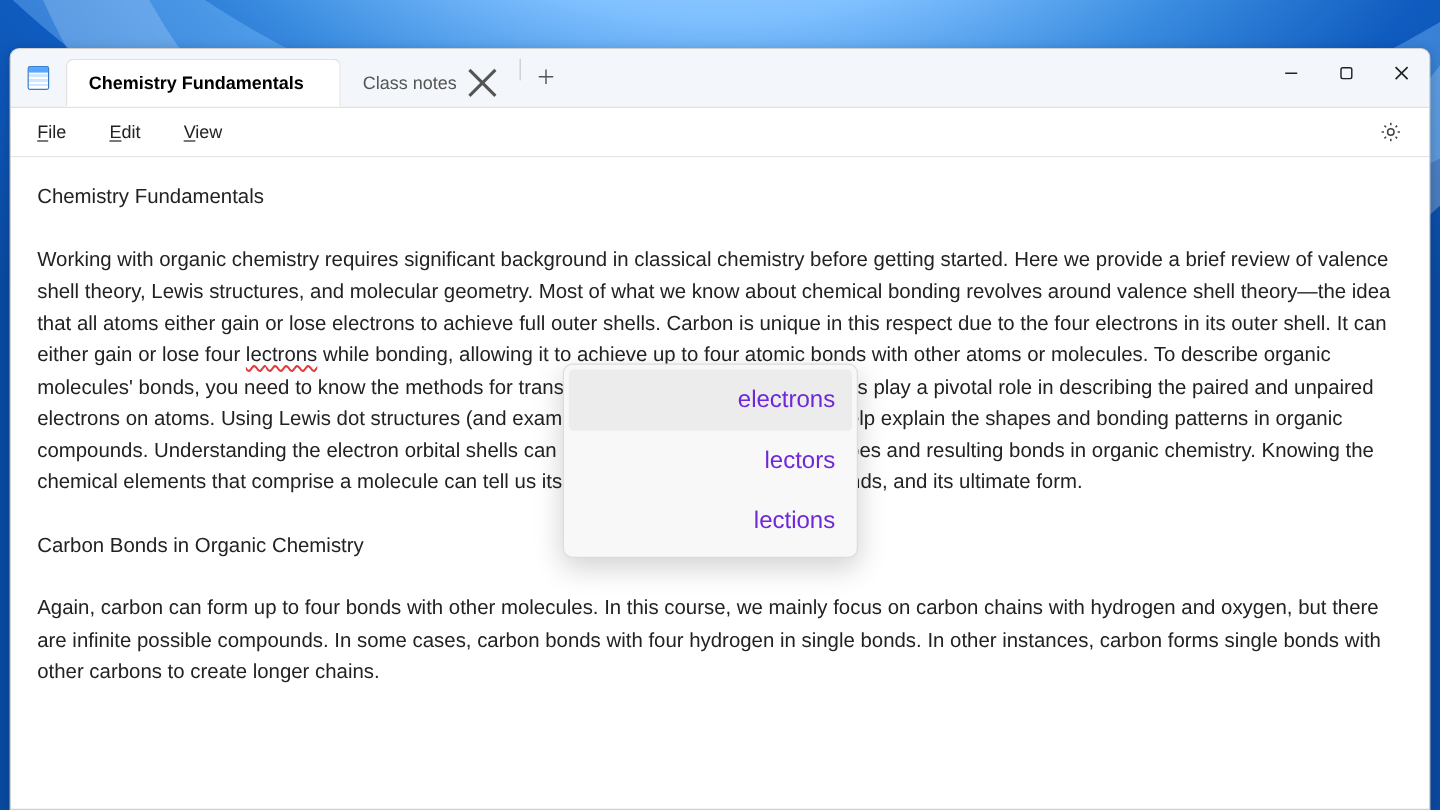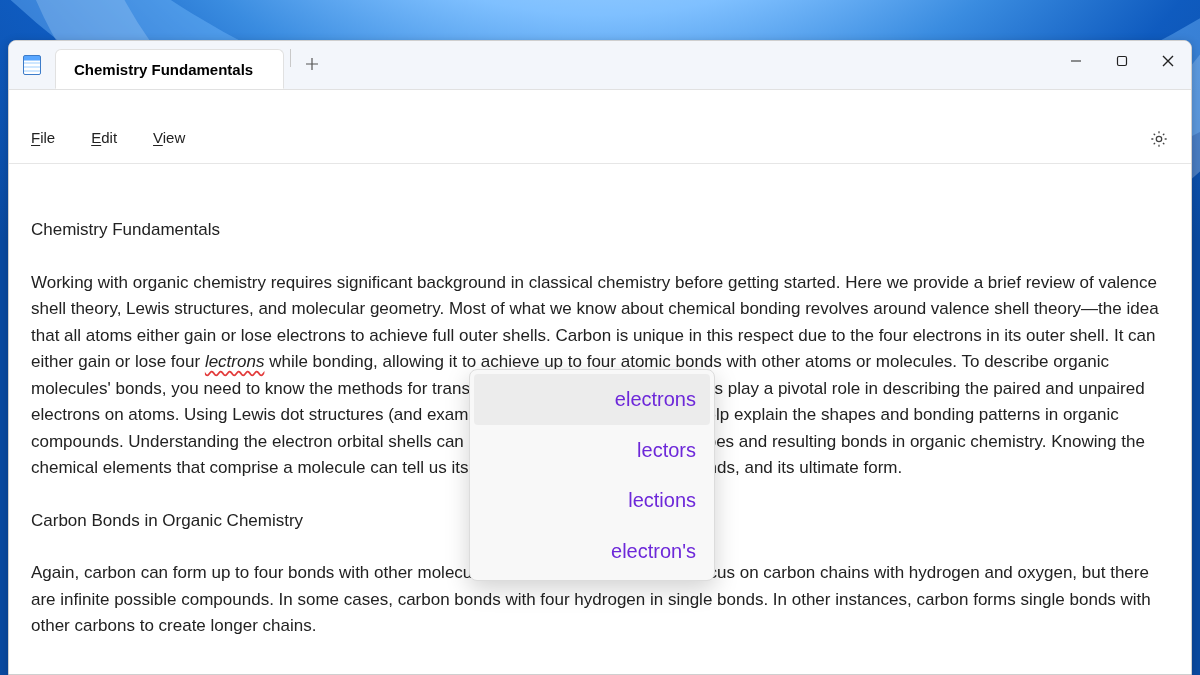--- a/index.html
+++ b/index.html
@@ -51,21 +51,20 @@
     bottom: 0;
     background: #ffffff;
     border: 1px solid #cfcfcf;
     border-top-left-radius: 8px;
     border-top-right-radius: 8px;
     display: flex;
     flex-direction: column;
     box-shadow: 0 2px 10px rgba(0,0,0,0.2);
     overflow: hidden;
     box-sizing: border-box;
-    gap: 33px;
   }
 
   .titlebar {
     height: 48px;
     background: #f3f6fb;
     border-bottom: 1px solid #e1e1e1;
     display: flex;
     align-items: center;
     position: relative;
   }
@@ -150,21 +149,21 @@
     display: flex;
     align-items: center;
     justify-content: center;
     color: #222;
   }
   .win-btn svg { width: 12px; height: 12px; }
 
   .menubar {
     height: 40px;
     display: flex;
-    align-items: flex-start;
+    align-items: center;
     border-bottom: 1px solid #e6e6e6;
     padding: 0 4px;
     background: #fff;
   }
   .menu-item {
     padding: 6px 18px;
     font-size: 15px;
     color: #222;
     border-radius: 4px;
   }
@@ -192,21 +191,20 @@
   }
   .para {
     margin: 0 0 26px 0;
     white-space: pre-wrap;
   }
   .para:last-child { margin-bottom: 0; }
   .misspell {
     text-decoration: wavy underline #e23b3b;
     text-decoration-skip-ink: none;
     text-underline-offset: 3px;
-    font-style: italic;
   }
 
   .ctx-menu {
     position: absolute;
     left: 460px;
     top: 172px;
     width: 244px;
     background: #f8f8f8;
     border: 1px solid #dcdcdc;
     border-radius: 8px;
@@ -232,20 +230,28 @@
 
 <div class="desktop-bg"></div>
 
 <div class="window">
 
   <div class="titlebar">
     <div class="app-icon"></div>
     <div class="tabs">
       <div class="tab active">
         <span>Chemistry Fundamentals</span>
+      </div>
+      <div class="tab inactive">
+        <span>Class notes</span>
+        <span class="tab-close">
+          <svg viewBox="0 0 12 12">
+              <path d="M1 1 L11 11 M11 1 L1 11" stroke="currentColor" stroke-width="1.2" fill="none"></path>
+            </svg>
+        </span>
       </div>
       <div class="tab-sep"></div>
       <div class="new-tab">
         <svg viewBox="0 0 14 14" width="14" height="14">
             <path d="M7 1 V13 M1 7 H13" stroke="currentColor" stroke-width="1.2" fill="none"></path>
           </svg>
       </div>
     </div>
     <div class="win-controls">
       <div class="win-btn">
@@ -283,17 +289,16 @@
   <div class="editor">
     <p class="para">Chemistry Fundamentals</p>
     <p class="para"><span>Working with organic chemistry requires significant background in classical chemistry before getting started. Here we provide a brief review of valence shell theory, Lewis structures, and molecular geometry. Most of what we know about chemical bonding revolves around valence shell theory—the idea that all atoms either gain or lose electrons to achieve full outer shells. Carbon is unique in this respect due to the four electrons in its outer shell. It can either gain or lose four </span><span class="misspell">lectrons</span><span> while bonding, allowing it to achieve up to four atomic bonds with other atoms or molecules. To describe organic molecules' bonds, you need to know the methods for transcribing them. Lewis dot structures play a pivotal role in describing the paired and unpaired electrons on atoms. Using Lewis dot structures (and examining resonant structures) can help explain the shapes and bonding patterns in organic compounds. Understanding the electron orbital shells can help illuminate the eventual shapes and resulting bonds in organic chemistry. Knowing the chemical elements that comprise a molecule can tell us its basic shape, the angle of its bonds, and its ultimate form.</span></p>
     <p class="para">Carbon Bonds in Organic Chemistry</p>
     <p class="para">Again, carbon can form up to four bonds with other molecules. In this course, we mainly focus on carbon chains with hydrogen and oxygen, but there are infinite possible compounds. In some cases, carbon bonds with four hydrogen in single bonds. In other instances, carbon forms single bonds with other carbons to create longer chains.</p>
 
     <div class="ctx-menu">
       <div class="ctx-item hover">electrons</div>
       <div class="ctx-item">lectors</div>
       <div class="ctx-item">lections</div>
-      <div class="ctx-item">electron's</div>
     </div>
   </div>
 
 </div>
 
 </body></html>

